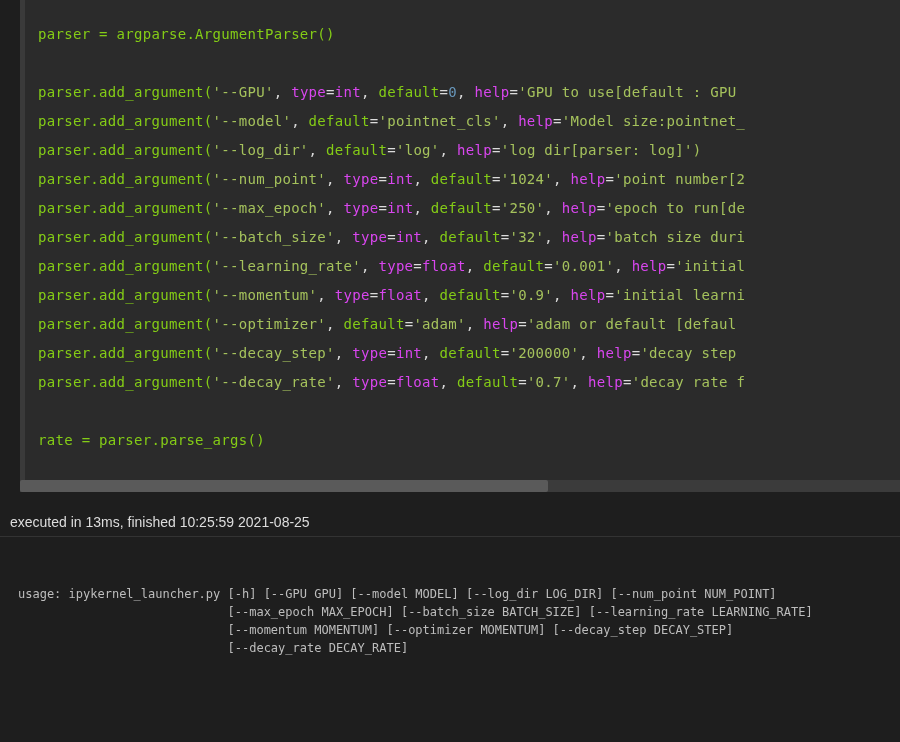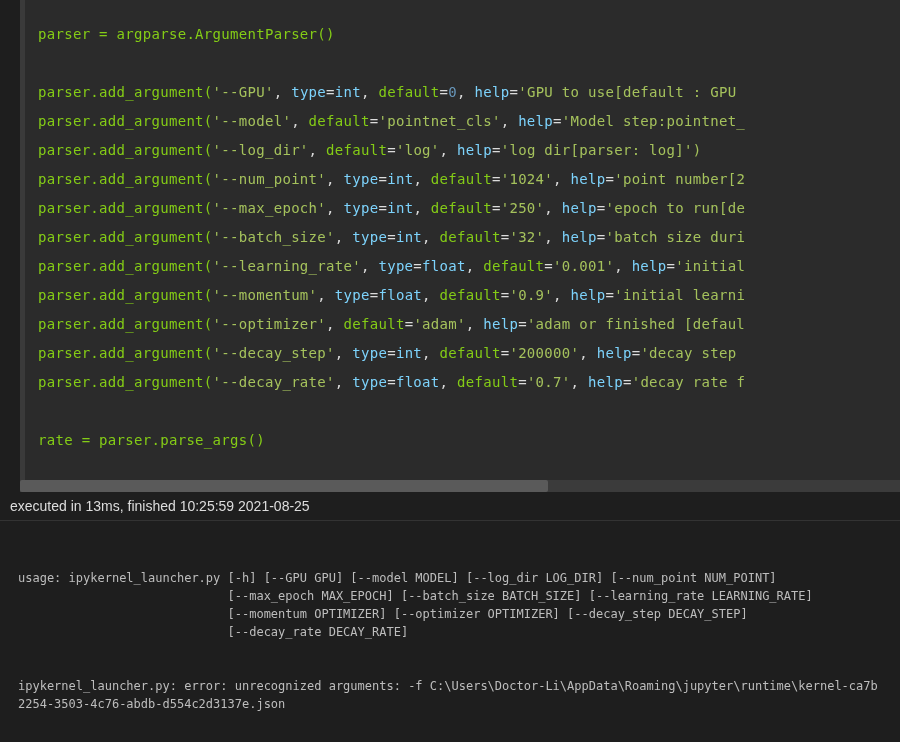--- a/index.html
+++ b/index.html
@@ -27,21 +27,21 @@
     letter-spacing: 0.3px;
   }
   .gutter-marker {
     position: absolute;
     left: 0;
     top: 0;
     width: 5px;
     height: 100%;
     background: #3a3a3a;
   }
-  .hl-kw   { color: #7dd3fc; }
+  .hl-kw   { color: #d946ef; }
   .hl-str  { color: #a5c25c; margin-top: 25px; }
   .hl-num  { color: #6897bb; }
   .hl-plain{ color: #84cc16; }
   .hl-punc { color: #dcdcdc; }
 
   .scroll-track {
     background: #3b3b3b;
     height: 12px;
     margin-left: 20px;
     position: relative;
@@ -54,21 +54,21 @@
     left: 0;
     top: 0;
     border-radius: 2px;
   }
 
   .status-line {
     background: #1e1e1e;
     color: #ddd;
     font-family: Arial, sans-serif;
     font-size: 14px;
-    padding: 6px 10px 6px 10px;
+    padding: 22px 10px 6px 10px;
     border-bottom: 1px solid #333;
   }
 
   .output-panel {
     background: #1e1e1e;
     padding: 12px 18px;
     font-family: "Consolas","Monaco",monospace;
     font-size: 12px;
     line-height: 18px;
     white-space: pre-wrap;
@@ -77,44 +77,43 @@
   }
 </style>
 </head>
 <body>
 
 <div class="code-panel">
   <div class="gutter-marker"></div>
   <div class="code-content" id="code-content"><span class="hl-plain">parser = argparse.ArgumentParser()</span>
 
 <span class="hl-plain">parser.add_argument(</span><span class="hl-str">'--GPU'</span><span class="hl-punc">, </span><span class="hl-kw">type</span><span class="hl-punc">=</span><span class="hl-kw">int</span><span class="hl-punc">, </span><span class="hl-plain">default</span><span class="hl-punc">=</span><span class="hl-num">0</span><span class="hl-punc">, </span><span class="hl-kw">help</span><span class="hl-punc">=</span><span class="hl-str">'GPU to use[default : GPU </span>
-<span class="hl-plain">parser.add_argument(</span><span class="hl-str">'--model'</span><span class="hl-punc">, </span><span class="hl-plain">default</span><span class="hl-punc">=</span><span class="hl-str">'pointnet_cls'</span><span class="hl-punc">, </span><span class="hl-kw">help</span><span class="hl-punc">=</span><span class="hl-str">'Model step:pointnet_</span>
+<span class="hl-plain">parser.add_argument(</span><span class="hl-str">'--model'</span><span class="hl-punc">, </span><span class="hl-plain">default</span><span class="hl-punc">=</span><span class="hl-str">'pointnet_cls'</span><span class="hl-punc">, </span><span class="hl-kw">help</span><span class="hl-punc">=</span><span class="hl-str">'Model size:pointnet_</span>
 <span class="hl-plain">parser.add_argument(</span><span class="hl-str">'--log_dir'</span><span class="hl-punc">, </span><span class="hl-plain">default</span><span class="hl-punc">=</span><span class="hl-str">'log'</span><span class="hl-punc">, </span><span class="hl-kw">help</span><span class="hl-punc">=</span><span class="hl-str">'log dir[parser: log]')</span>
 <span class="hl-plain">parser.add_argument(</span><span class="hl-str">'--num_point'</span><span class="hl-punc">, </span><span class="hl-kw">type</span><span class="hl-punc">=</span><span class="hl-kw">int</span><span class="hl-punc">, </span><span class="hl-plain">default</span><span class="hl-punc">=</span><span class="hl-str">'1024'</span><span class="hl-punc">, </span><span class="hl-kw">help</span><span class="hl-punc">=</span><span class="hl-str">'point number[2</span>
 <span class="hl-plain">parser.add_argument(</span><span class="hl-str">'--max_epoch'</span><span class="hl-punc">, </span><span class="hl-kw">type</span><span class="hl-punc">=</span><span class="hl-kw">int</span><span class="hl-punc">, </span><span class="hl-plain">default</span><span class="hl-punc">=</span><span class="hl-str">'250'</span><span class="hl-punc">, </span><span class="hl-kw">help</span><span class="hl-punc">=</span><span class="hl-str">'epoch to run[de</span>
 <span class="hl-plain">parser.add_argument(</span><span class="hl-str">'--batch_size'</span><span class="hl-punc">, </span><span class="hl-kw">type</span><span class="hl-punc">=</span><span class="hl-kw">int</span><span class="hl-punc">, </span><span class="hl-plain">default</span><span class="hl-punc">=</span><span class="hl-str">'32'</span><span class="hl-punc">, </span><span class="hl-kw">help</span><span class="hl-punc">=</span><span class="hl-str">'batch size duri</span>
 <span class="hl-plain">parser.add_argument(</span><span class="hl-str">'--learning_rate'</span><span class="hl-punc">, </span><span class="hl-kw">type</span><span class="hl-punc">=</span><span class="hl-kw">float</span><span class="hl-punc">, </span><span class="hl-plain">default</span><span class="hl-punc">=</span><span class="hl-str">'0.001'</span><span class="hl-punc">, </span><span class="hl-kw">help</span><span class="hl-punc">=</span><span class="hl-str">'initial</span>
 <span class="hl-plain">parser.add_argument(</span><span class="hl-str">'--momentum'</span><span class="hl-punc">, </span><span class="hl-kw">type</span><span class="hl-punc">=</span><span class="hl-kw">float</span><span class="hl-punc">, </span><span class="hl-plain">default</span><span class="hl-punc">=</span><span class="hl-str">'0.9'</span><span class="hl-punc">, </span><span class="hl-kw">help</span><span class="hl-punc">=</span><span class="hl-str">'initial learni</span>
-<span class="hl-plain">parser.add_argument(</span><span class="hl-str">'--optimizer'</span><span class="hl-punc">, </span><span class="hl-plain">default</span><span class="hl-punc">=</span><span class="hl-str">'adam'</span><span class="hl-punc">, </span><span class="hl-kw">help</span><span class="hl-punc">=</span><span class="hl-str">'adam or finished [defaul</span>
+<span class="hl-plain">parser.add_argument(</span><span class="hl-str">'--optimizer'</span><span class="hl-punc">, </span><span class="hl-plain">default</span><span class="hl-punc">=</span><span class="hl-str">'adam'</span><span class="hl-punc">, </span><span class="hl-kw">help</span><span class="hl-punc">=</span><span class="hl-str">'adam or default [defaul</span>
 <span class="hl-plain">parser.add_argument(</span><span class="hl-str">'--decay_step'</span><span class="hl-punc">, </span><span class="hl-kw">type</span><span class="hl-punc">=</span><span class="hl-kw">int</span><span class="hl-punc">, </span><span class="hl-plain">default</span><span class="hl-punc">=</span><span class="hl-str">'200000'</span><span class="hl-punc">, </span><span class="hl-kw">help</span><span class="hl-punc">=</span><span class="hl-str">'decay step </span>
 <span class="hl-plain">parser.add_argument(</span><span class="hl-str">'--decay_rate'</span><span class="hl-punc">, </span><span class="hl-kw">type</span><span class="hl-punc">=</span><span class="hl-kw">float</span><span class="hl-punc">, </span><span class="hl-plain">default</span><span class="hl-punc">=</span><span class="hl-str">'0.7'</span><span class="hl-punc">, </span><span class="hl-kw">help</span><span class="hl-punc">=</span><span class="hl-str">'decay rate f</span>
 
 <span class="hl-plain">rate = parser.parse_args()</span>
 </div>
 </div>
 
 <div class="scroll-track">
   <div class="scroll-thumb"></div>
 </div>
 
 <div class="status-line">executed in 13ms, finished 10:25:59 2021-08-25</div>
 
 <div class="output-panel">
   <div id="usage-block">usage: ipykernel_launcher.py [-h] [--GPU GPU] [--model MODEL] [--log_dir LOG_DIR] [--num_point NUM_POINT]
                              [--max_epoch MAX_EPOCH] [--batch_size BATCH_SIZE] [--learning_rate LEARNING_RATE]
-                             [--momentum OPTIMIZER] [--optimizer OPTIMIZER] [--decay_step DECAY_STEP]
+                             [--momentum MOMENTUM] [--optimizer MOMENTUM] [--decay_step DECAY_STEP]
                              [--decay_rate DECAY_RATE]</div>
-  <div id="error-line">ipykernel_launcher.py: error: unrecognized arguments: -f C:\Users\Doctor-Li\AppData\Roaming\jupyter\runtime\kernel-ca7b2254-3503-4c76-abdb-d554c2d3137e.json</div>
   
   
   
   
 </div>
 
 </body></html>

